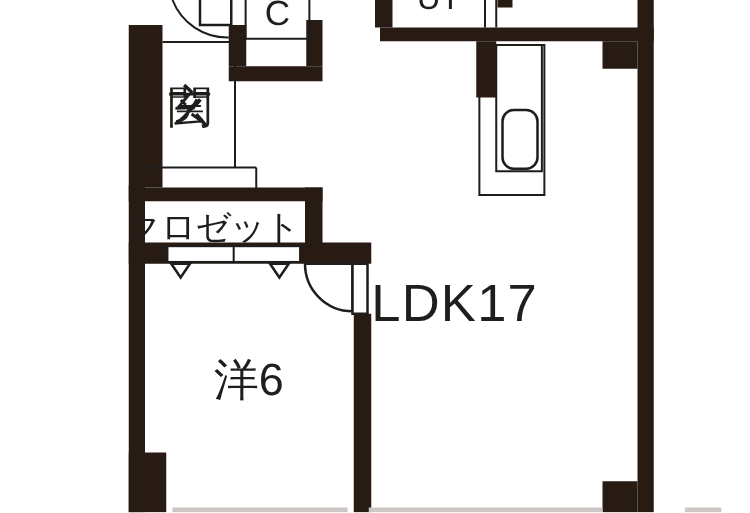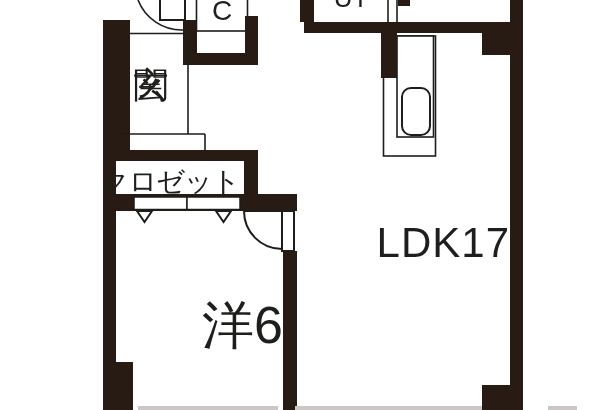--- a/index.html
+++ b/index.html
@@ -14,22 +14,22 @@
   .thin{stroke-width:1.6;}
   .fixture{fill:var(--floor,#fff);stroke:var(--line,#1d1d1b);stroke-width:1.6;}
   .door{fill:var(--floor,#fff);stroke:var(--line,#1d1d1b);stroke-width:2;}
   .panel{fill:var(--floor,#fff);stroke:var(--line,#1d1d1b);stroke-width:1.5;}
   .win{fill:var(--window,#ccc7c4);}
   .label{position:absolute;color:#1e1e1c;white-space:nowrap;}
   .label-genkan{left:134px;top:37px;font-size:35px;writing-mode:vertical-rl;text-orientation:upright;letter-spacing:5px;line-height:1;}
   .label-c{left:196px;top:-5px;width:52px;font-size:28px;text-align:center;}
   .label-ut{left:314px;top:-17px;width:74px;font-size:26px;text-align:center;}
   .label-closet{left:101px;top:163px;width:143px;font-size:28px;letter-spacing:-1px;}
-  .label-yo6{left:115px;top:291px;width:168px;font-size:52px;text-align:right;}
-  .label-ldk{left:297px;top:219px;width:213px;font-size:42px;text-align:right;letter-spacing:1px;}
+  .label-yo6{left:115px;top:280px;width:168px;font-size:36px;text-align:center;}
+  .label-ldk{left:297px;top:219px;width:213px;font-size:42px;text-align:left;letter-spacing:1px;}
 </style>
 </head>
 <body>
 
 <div class="stage">
 
   <svg class="plan-svg" width="600" height="410" viewBox="0 0 600 410">
 
     <g>
       <rect class="fixture" x="383.5" y="36" width="52" height="120"></rect>

